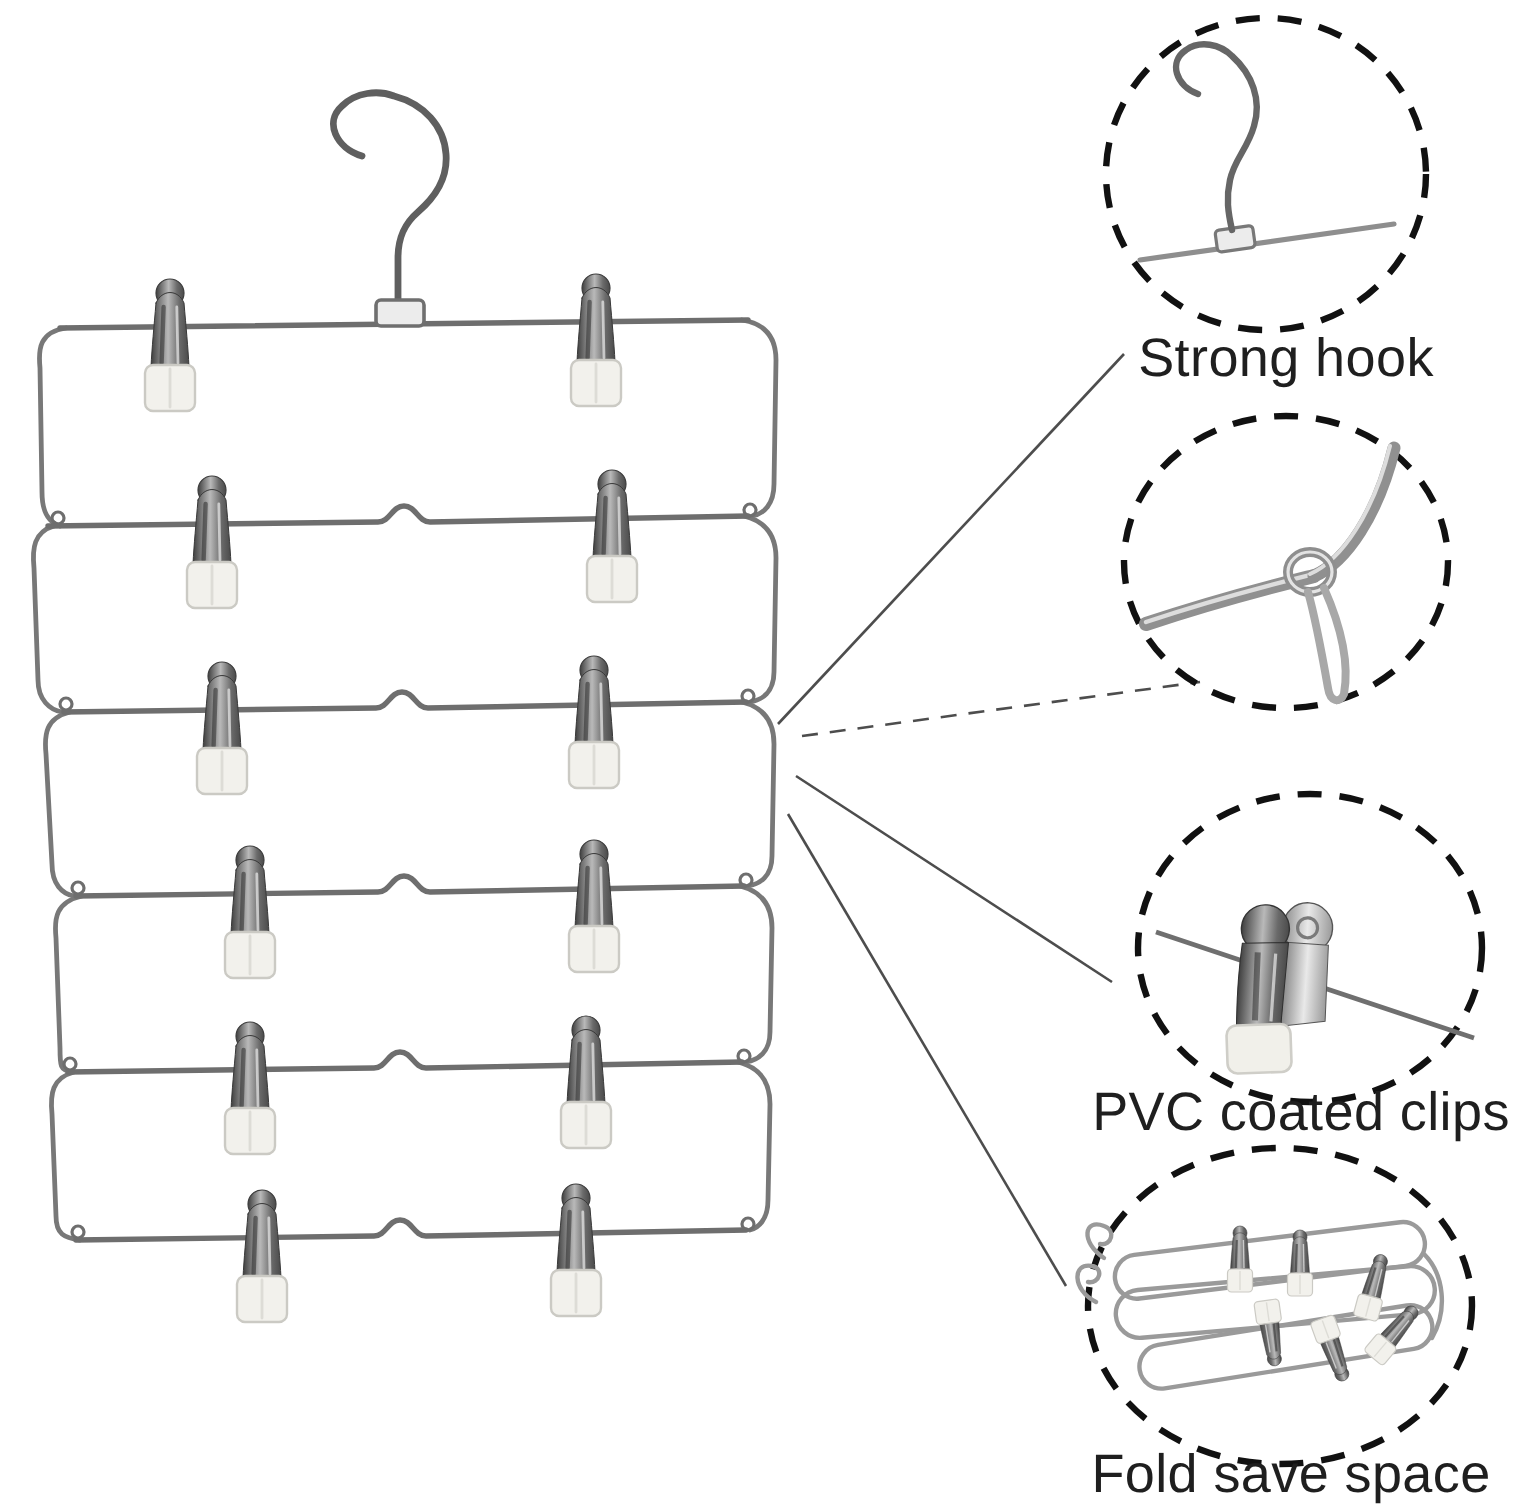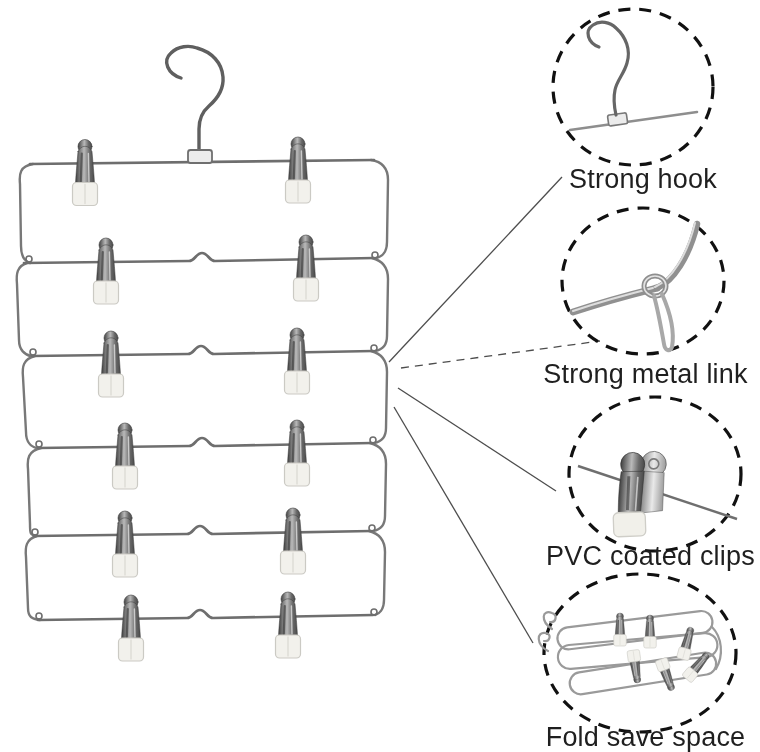--- a/index.html
+++ b/index.html
@@ -167,18 +167,17 @@
         <use href="#clipdef" transform="translate(50,-16) scale(0.5) rotate(15)"></use>
         <use href="#clipdef" transform="translate(-2,16) scale(0.5) rotate(172)"></use>
         <use href="#clipdef" transform="translate(30,24) scale(0.5) rotate(160)"></use>
         <use href="#clipdef" transform="translate(62,8) scale(0.5) rotate(40)"></use>
       </g>
     </g>
   </svg>
 
   <div class="callout-label lbl-hook">Strong hook</div>
 
-  <div class="callout-label lbl-link">Strong metal link</div>
 
   <div class="callout-label lbl-clips">PVC coated clips</div>
 
   <div class="callout-label lbl-fold">Fold save space</div>
 </div>
 
 </body></html>

